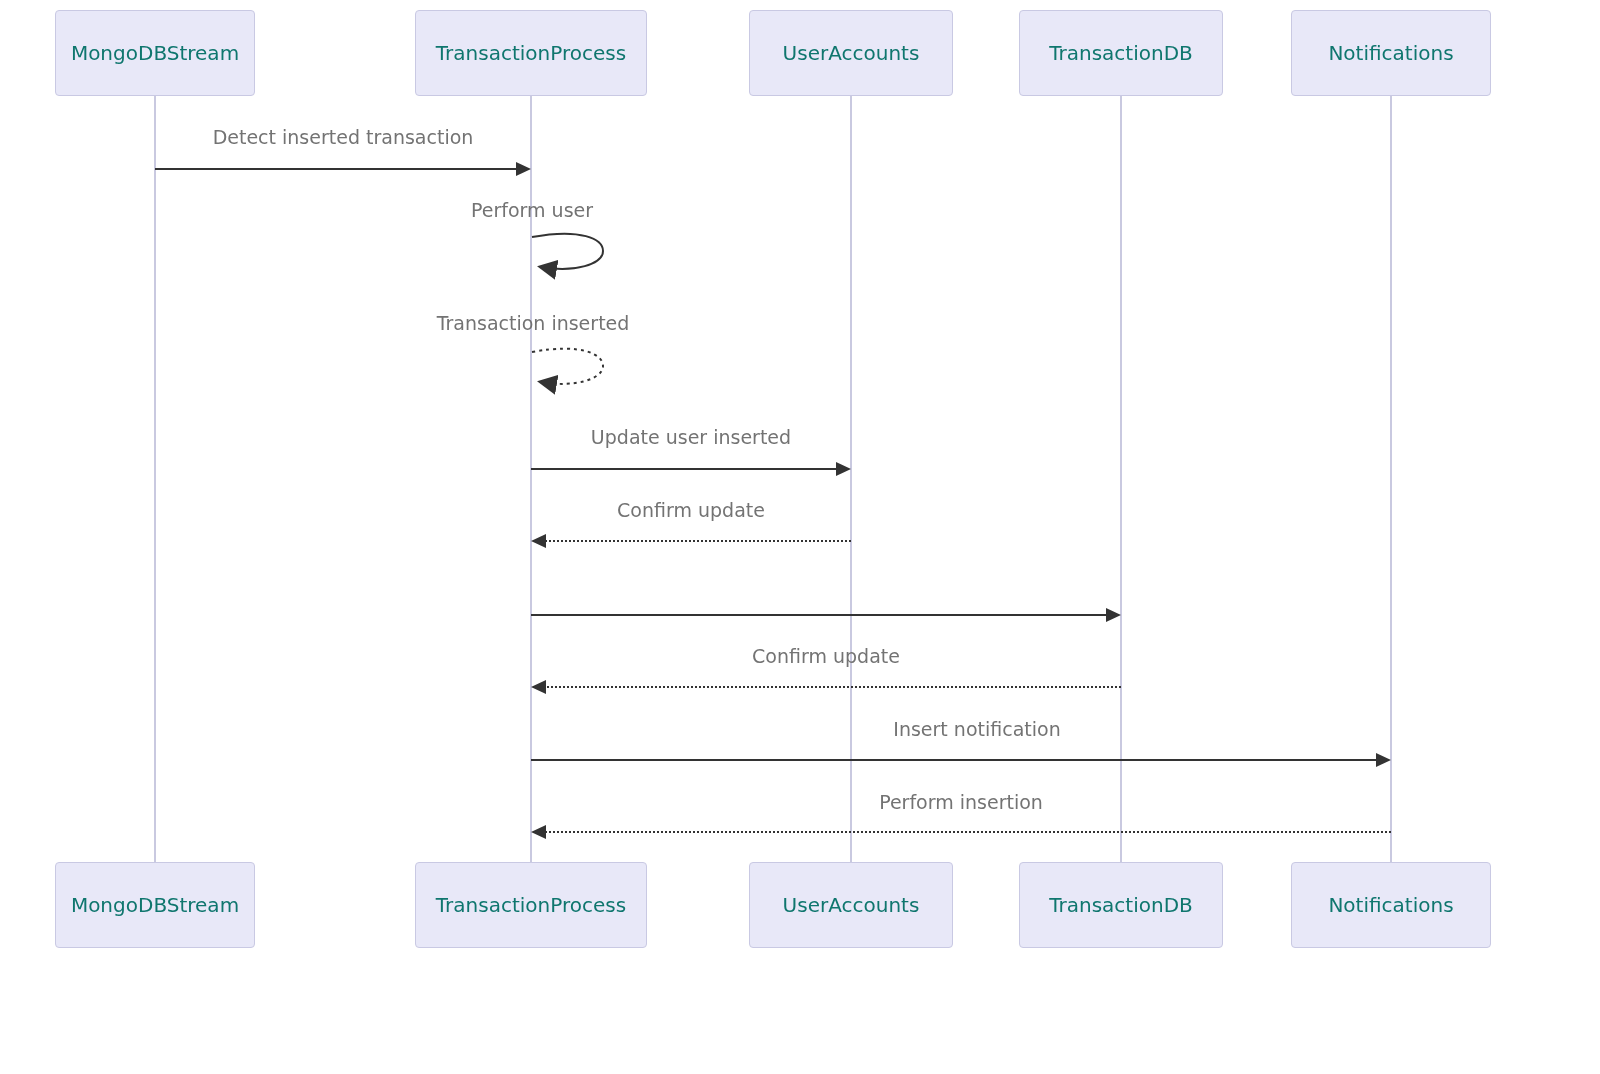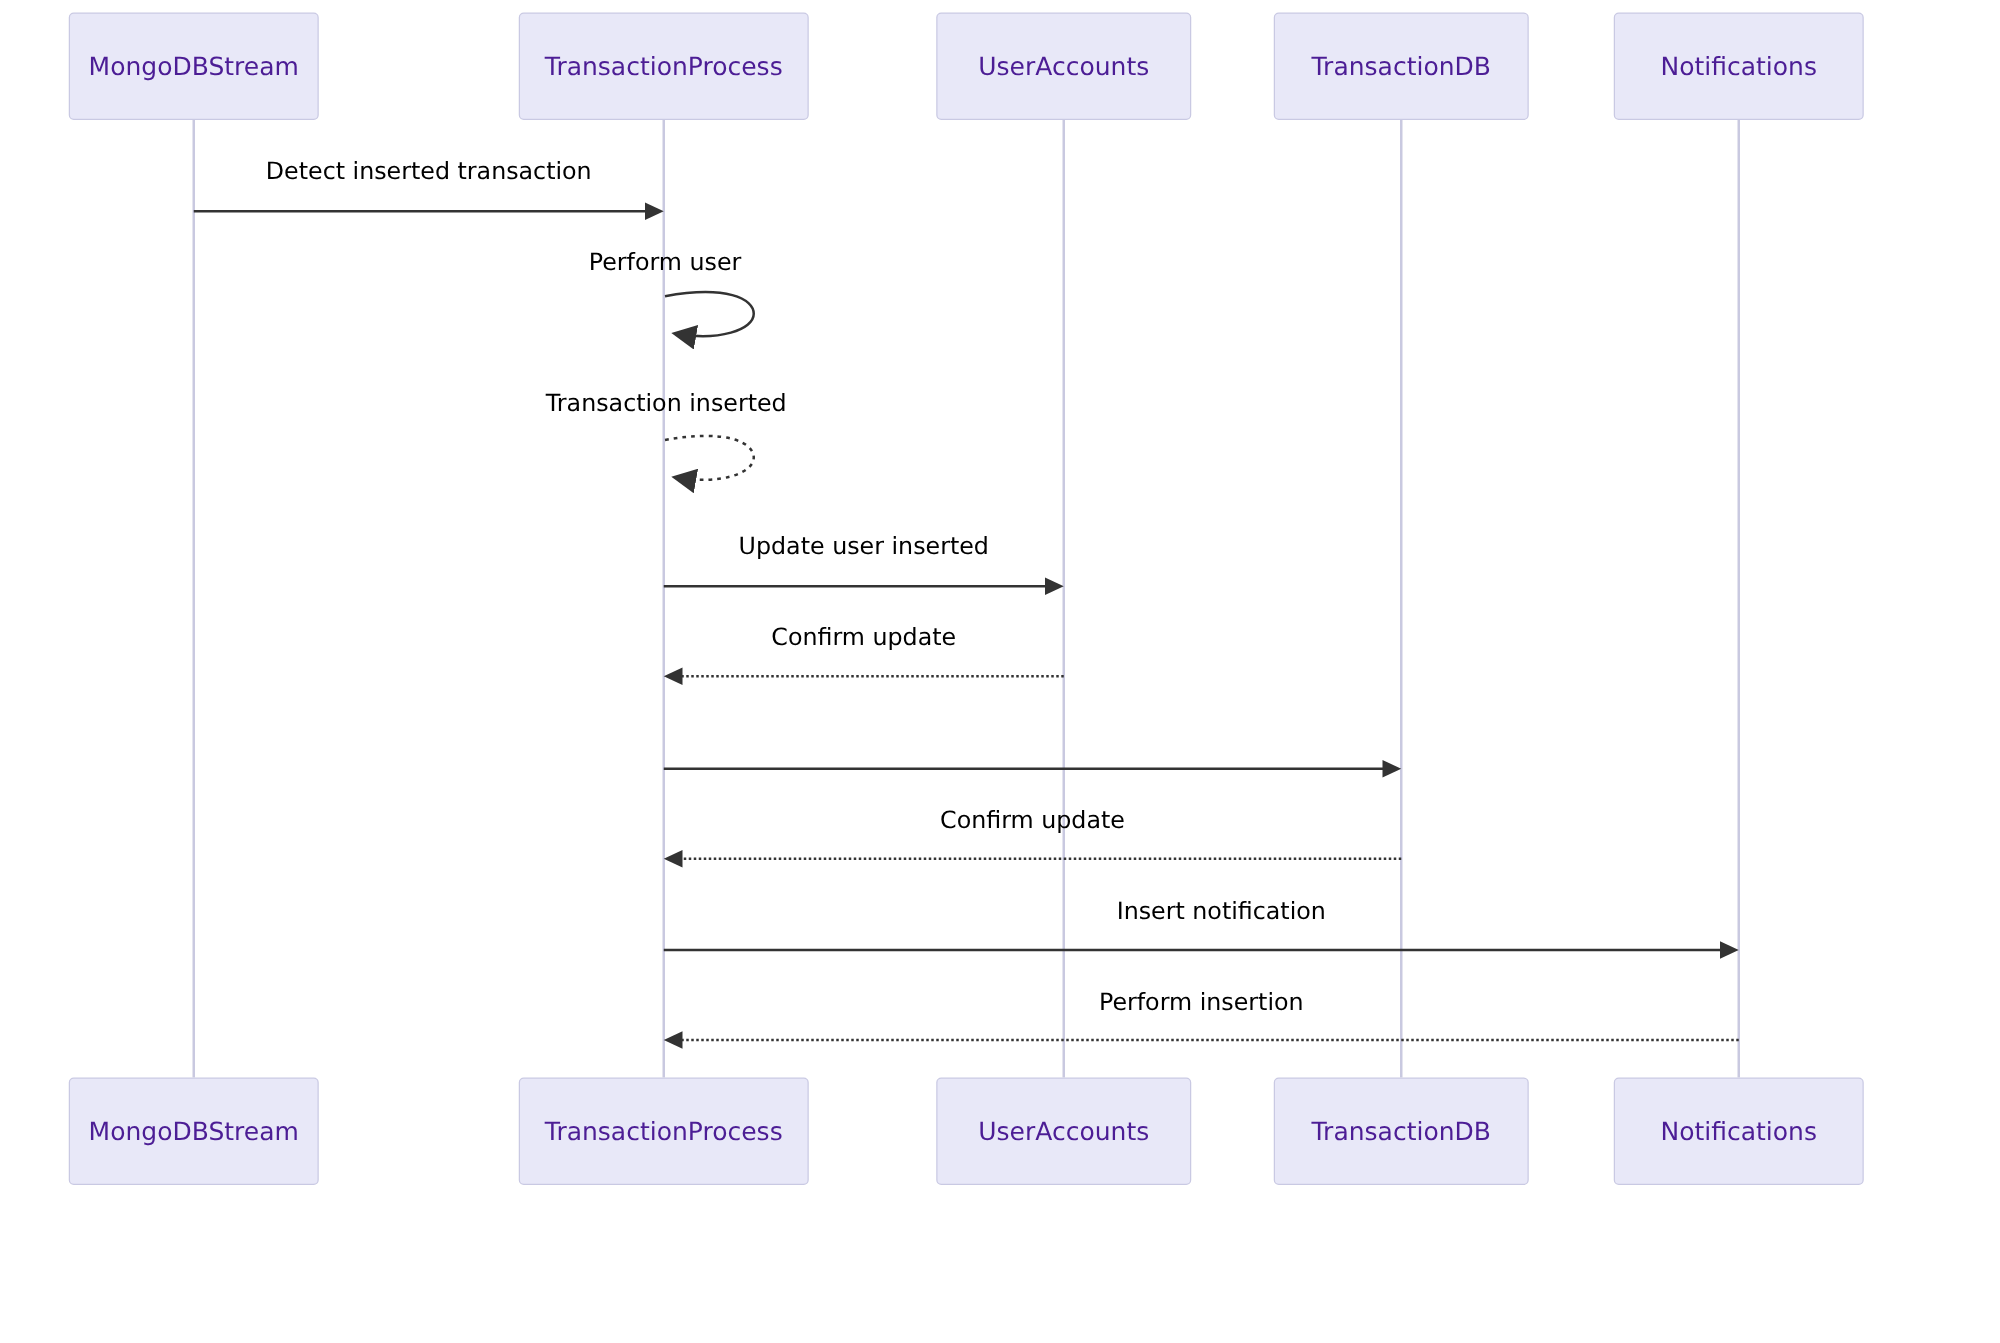--- a/index.html
+++ b/index.html
@@ -5,29 +5,29 @@
   html,body { margin:0; padding:0; background:#ffffff; }
   .diagram {
     position:relative; width:1600px; height:1074px; background:#ffffff;
     font-family:"DejaVu Sans","Liberation Sans",sans-serif; color:#1f2020;
     overflow:hidden;
   }
   .actor-box {
     position:absolute; height:86px; box-sizing:border-box;
     background:#e8e8f8; border:1px solid #c9c9e3; border-radius:4px;
     display:flex; align-items:center; justify-content:center;
-    font-size:20px; color:#4c1d95;
+    font-size:20px; color:#0f766e;
   }
   .lifeline {
     position:absolute; top:96px; height:766px; width:0;
     border-left:2px solid #c9c9e0;
   }
   .msg-label {
     position:absolute; transform:translateX(-50%);
-    font-size:19px; color:#000000; white-space:nowrap; line-height:28px;
+    font-size:19px; color:#737373; white-space:nowrap; line-height:28px;
   }
   .arrow { position:absolute; height:14px; }
   .shaft { position:absolute; left:0; right:0; top:6px; border-top:2px solid #333333; }
   .arrow.right .shaft { right:11px; }
   .arrow.left  .shaft { left:11px; }
   .arrow.dashed .shaft { border-top-style:dotted; }
   .head-right {
     position:absolute; right:0; top:0; width:0; height:0;
     border-left:15px solid #333333; border-top:7px solid transparent; border-bottom:7px solid transparent;
   }

